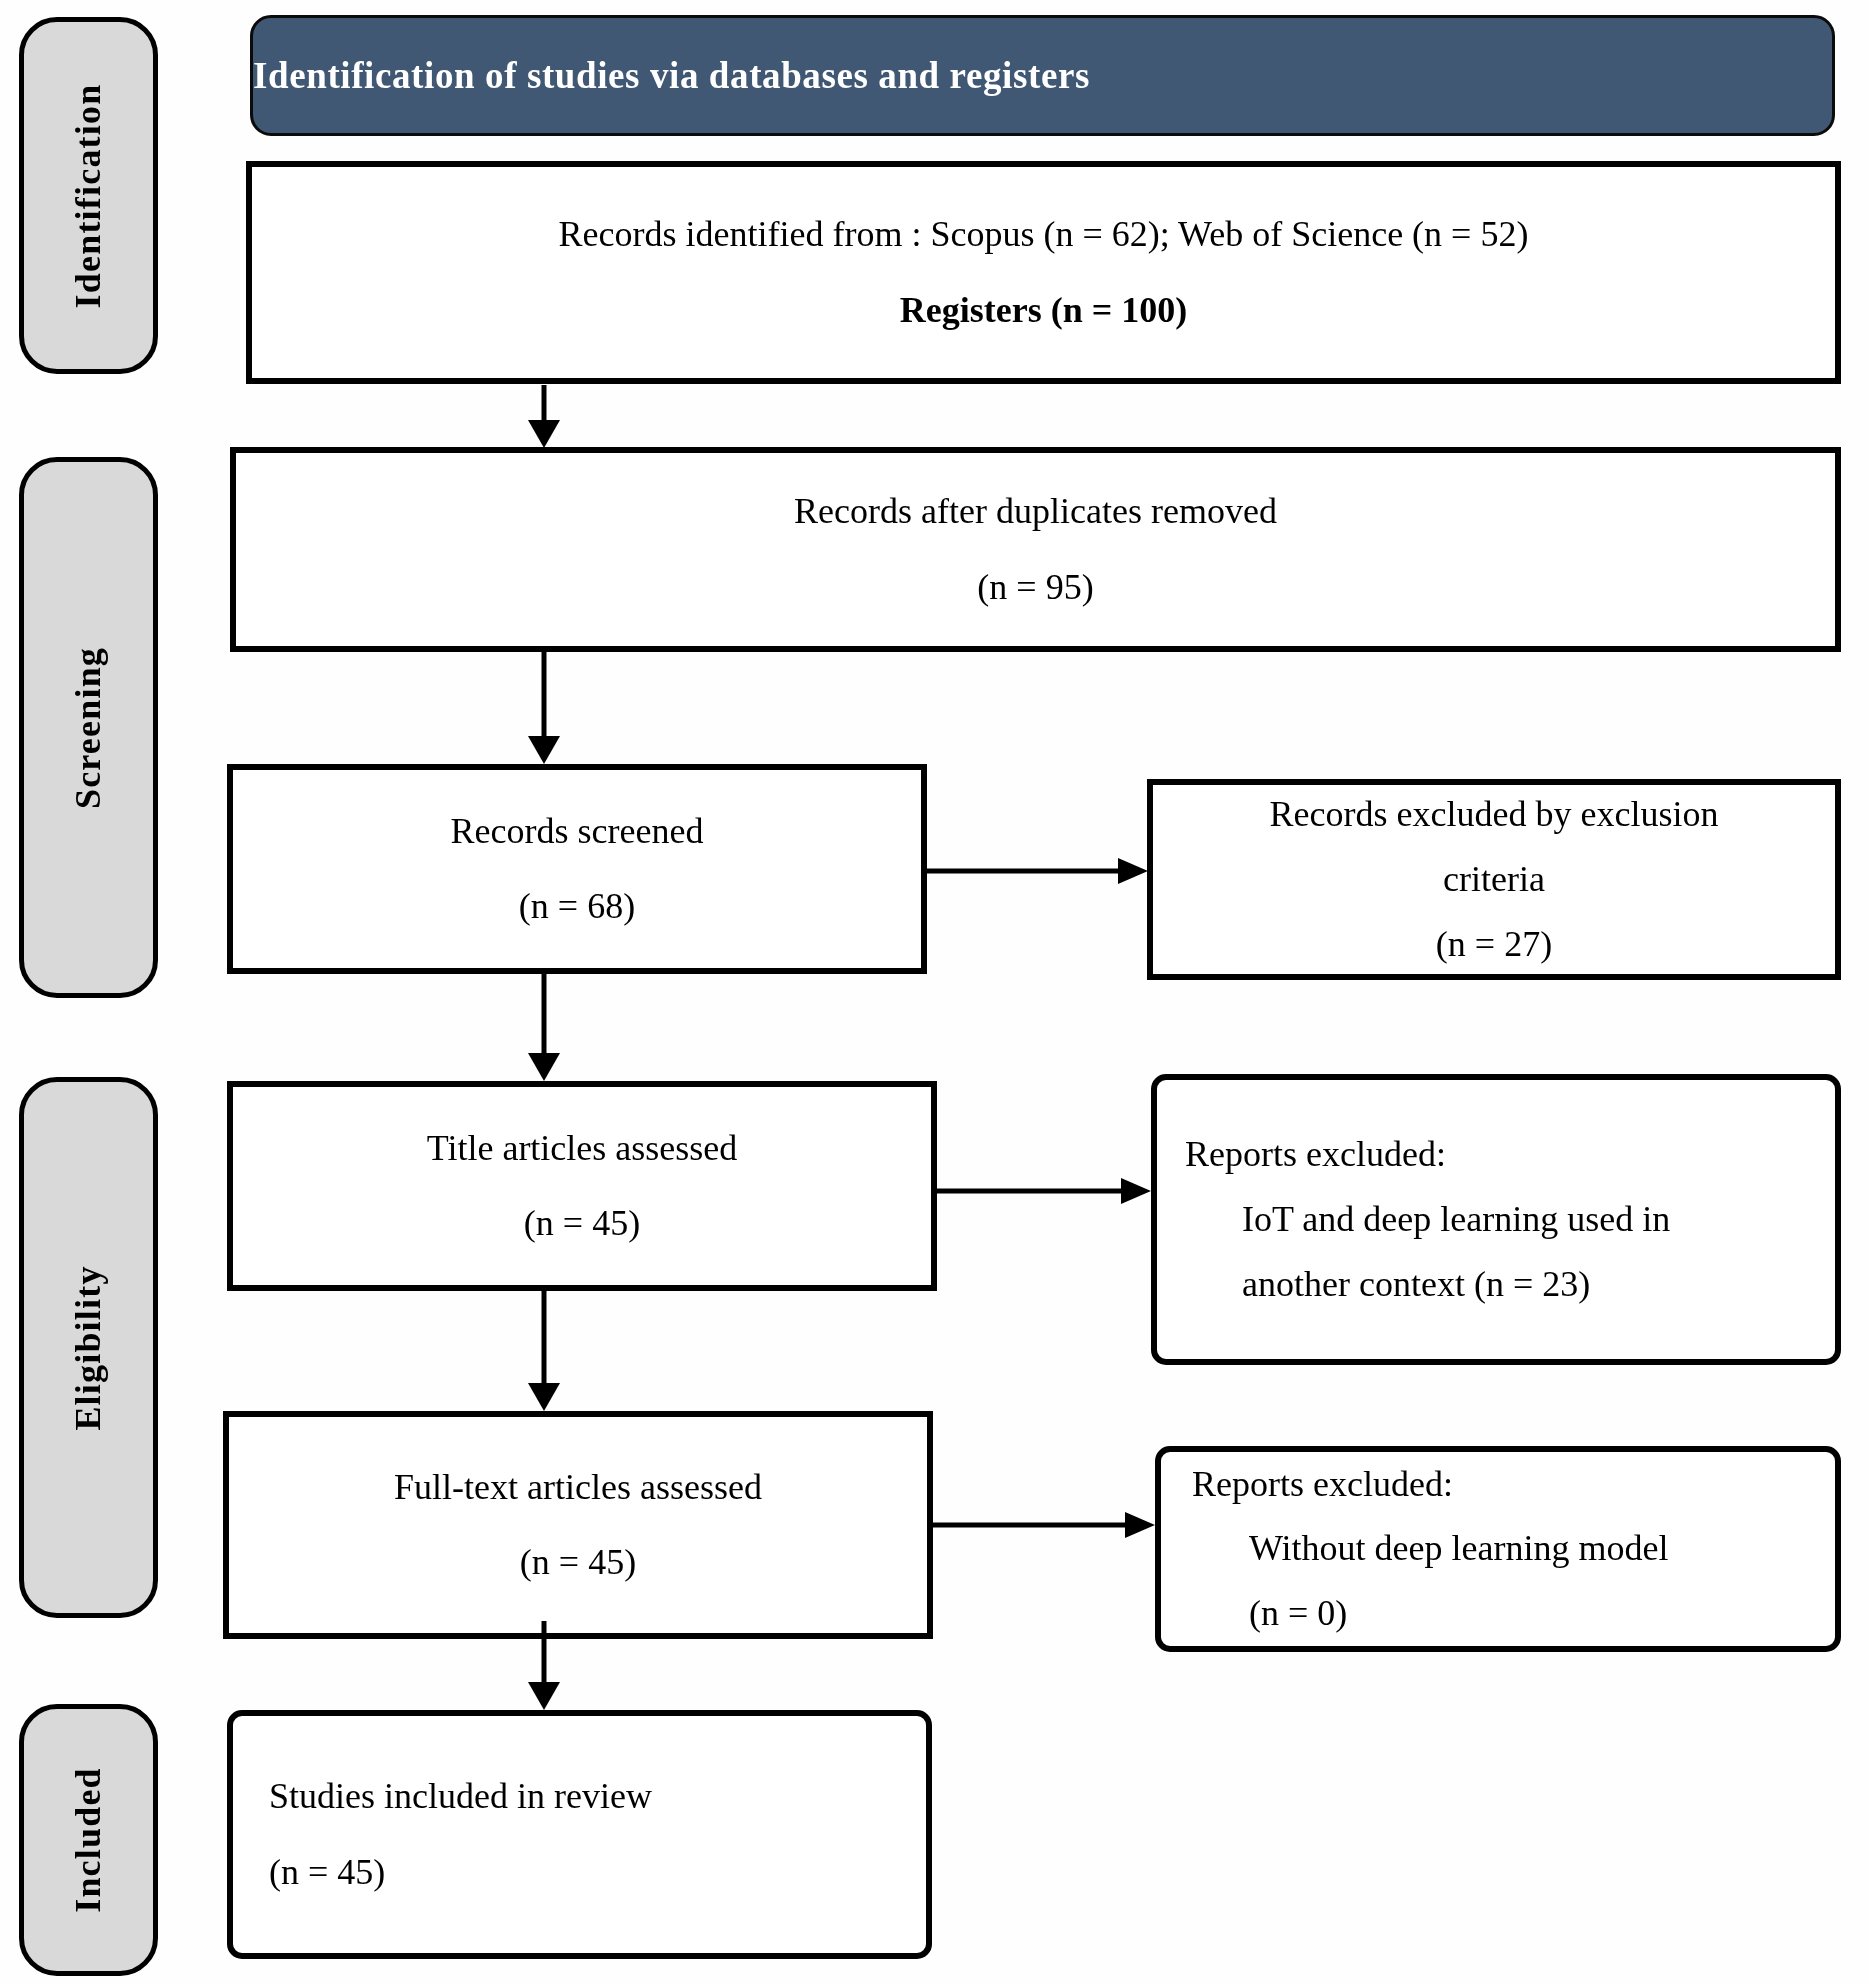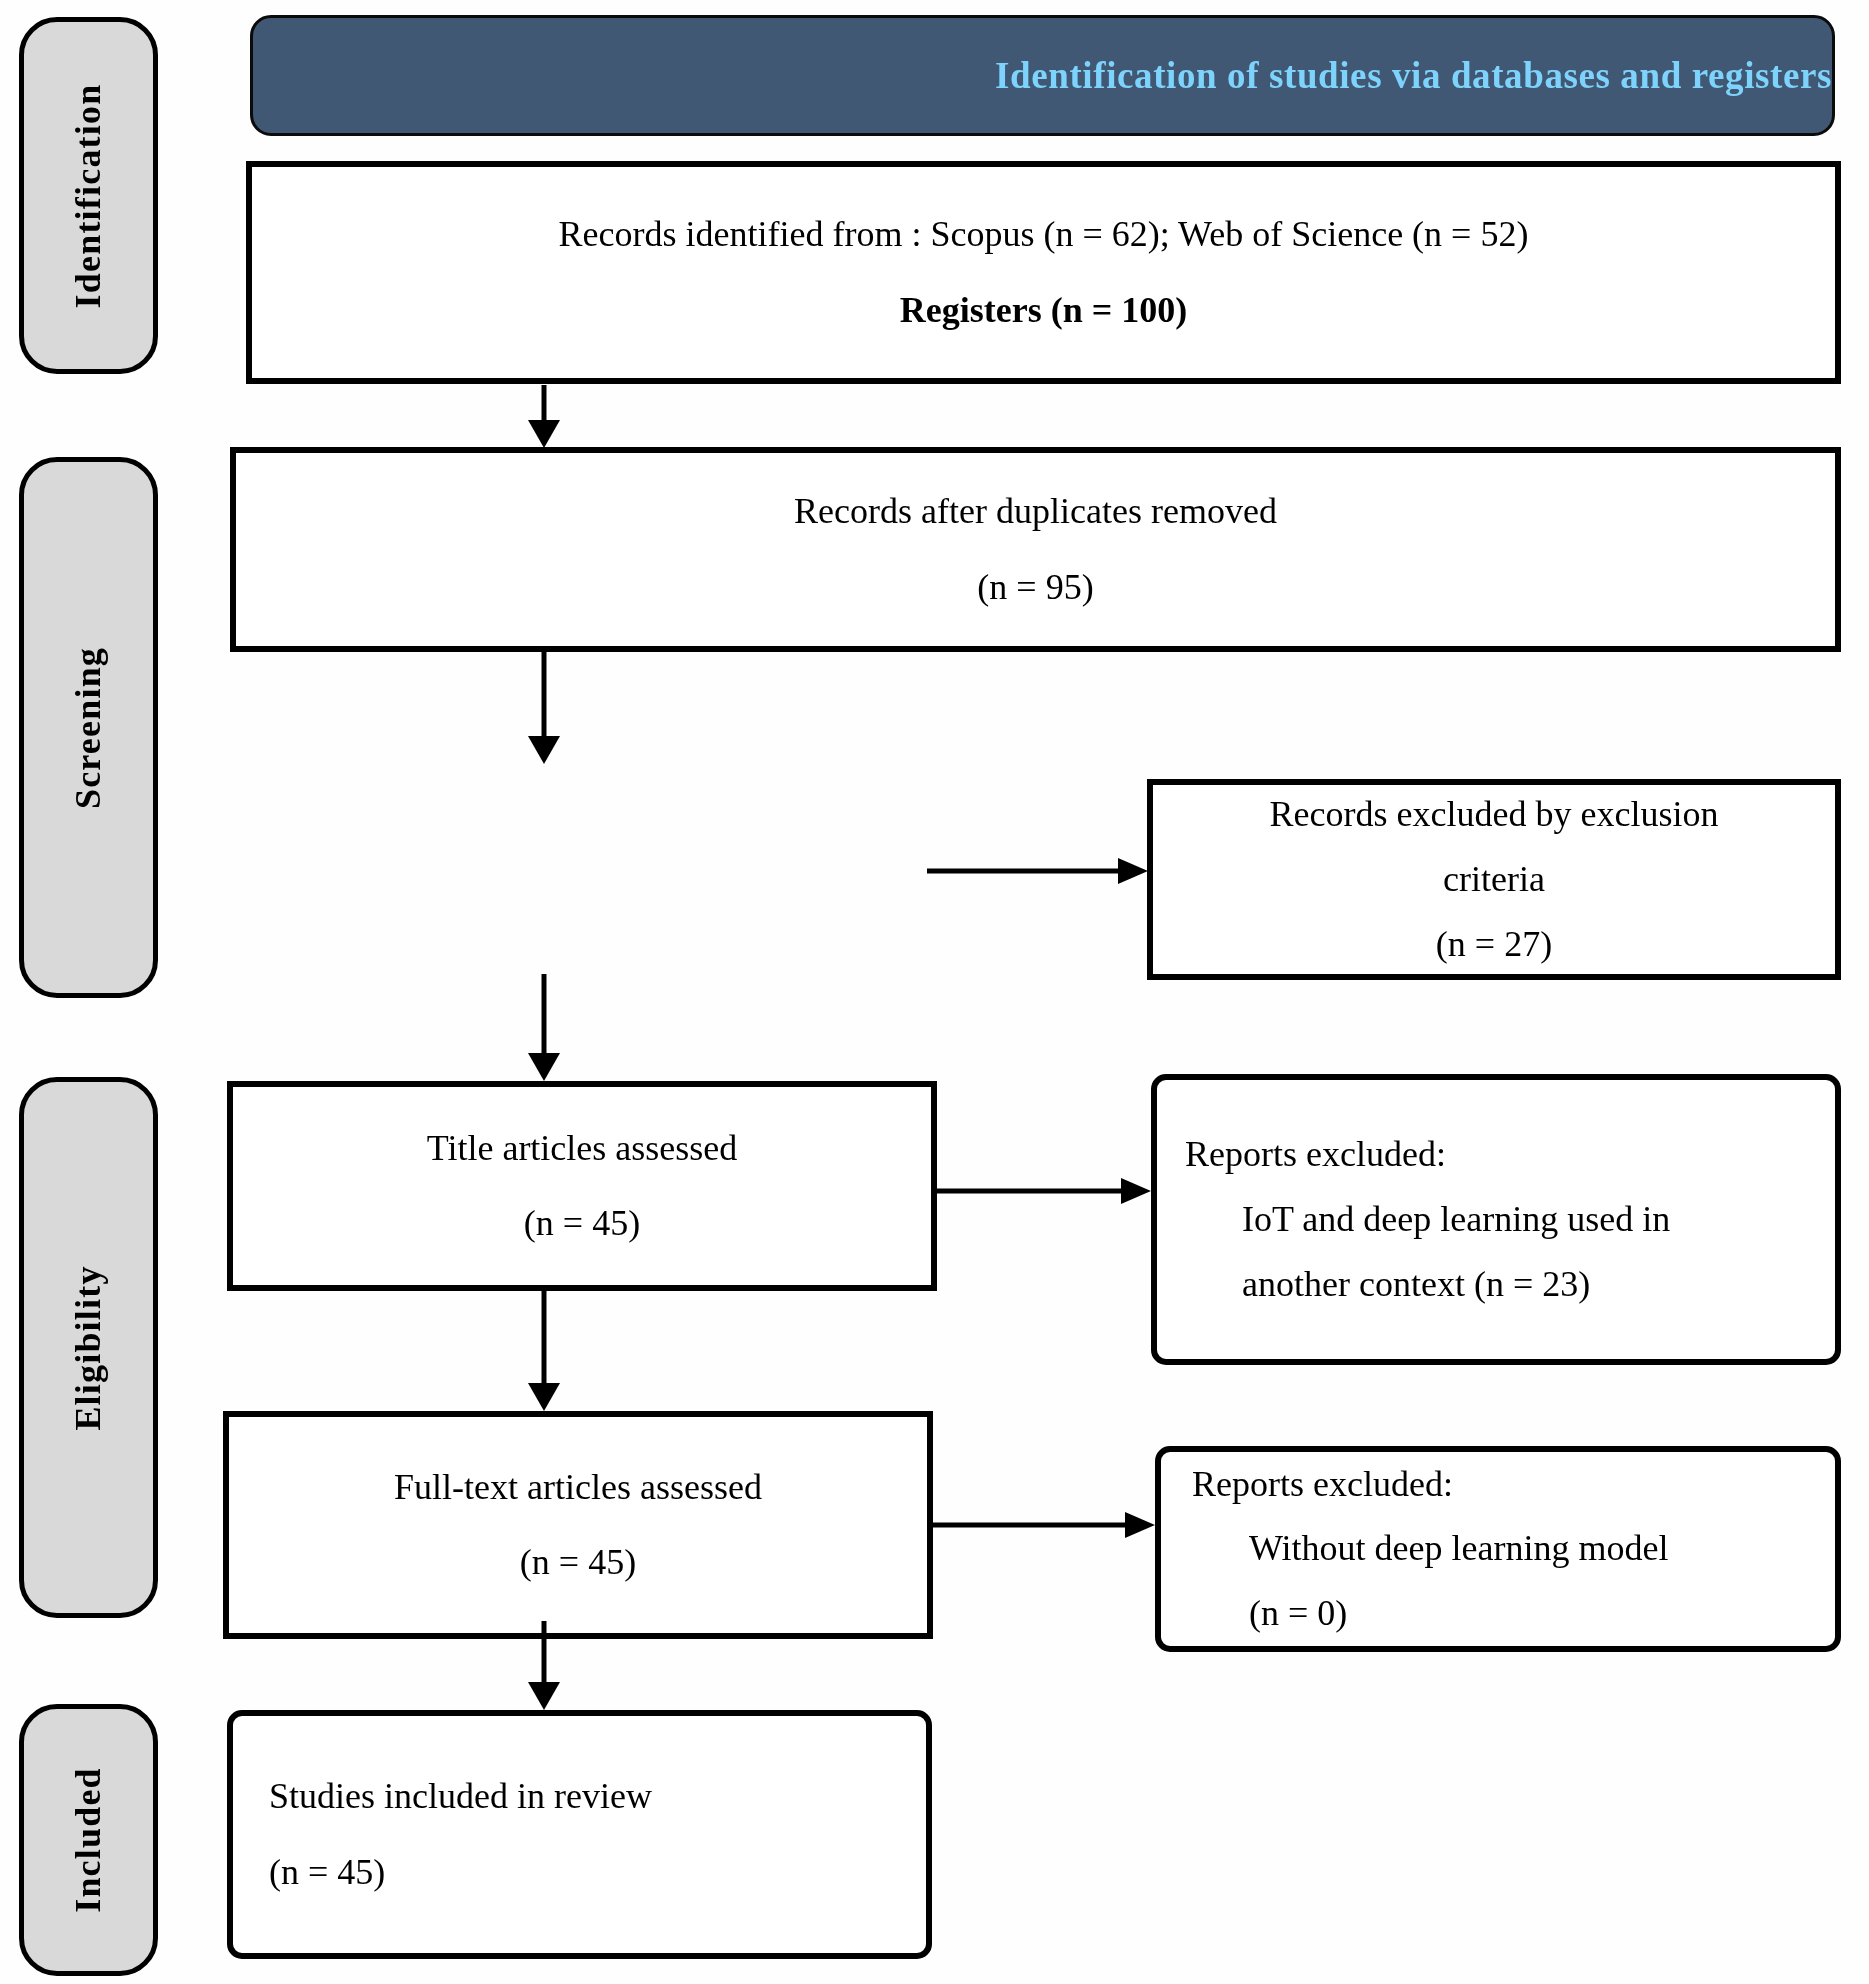--- a/index.html
+++ b/index.html
@@ -14,22 +14,22 @@
     border:5.5px solid #000;border-radius:38px;box-sizing:border-box;
     display:flex;align-items:center;justify-content:center;
   }
   .side-label{
     transform:rotate(-90deg);white-space:nowrap;
     font-weight:bold;font-size:36px;letter-spacing:1.2px;
   }
   
   .hdr{
     position:absolute;background:#405873;border:3.7px solid #0b0b0b;border-radius:21px;
-    box-sizing:border-box;display:flex;align-items:center;justify-content:flex-end;
-    color:#7dd3fc;font-weight:bold;font-size:37px;letter-spacing:0.6px;
+    box-sizing:border-box;display:flex;align-items:center;justify-content:flex-start;
+    color:#ffffff;font-weight:bold;font-size:37px;letter-spacing:0.6px;
   }
   
   .box{
     position:absolute;background:#ffffff;border:6.2px solid #000;box-sizing:border-box;
     display:flex;flex-direction:column;justify-content:center;
     font-size:36px;line-height:1.15;
   }
   .box.center{align-items:center;text-align:center;padding:0 18.5px;}
   .box.left-align{align-items:flex-start;text-align:left;border-radius:15px;}
   .gap2{row-gap:34px;}
@@ -93,20 +93,24 @@
   <div class="box center gap2" style="left:230px;top:447px;width:1611px;height:205px;">
     <div>Records after duplicates removed</div>
     <div>(n = 95)</div>
   </div>
 
   <div class="varrow" style="left:528px;top:652px;height:112px;">
     <div class="aline"></div>
     <div class="ahead"></div>
   </div>
 
+  <div class="box center gap2" style="left:227px;top:764px;width:700px;height:210px;">
+    <div>Records screened</div>
+    <div>(n = 68)</div>
+  </div>
 
   <div class="harrow" style="left:927px;top:857px;width:221px;">
     <div class="aline"></div>
     <div class="ahead"></div>
   </div>
 
   <div class="box center gap3" style="left:1147px;top:779px;width:694px;height:201px;">
     <div>Records excluded by exclusion</div>
     <div>criteria</div>
     <div>(n = 27)</div>

